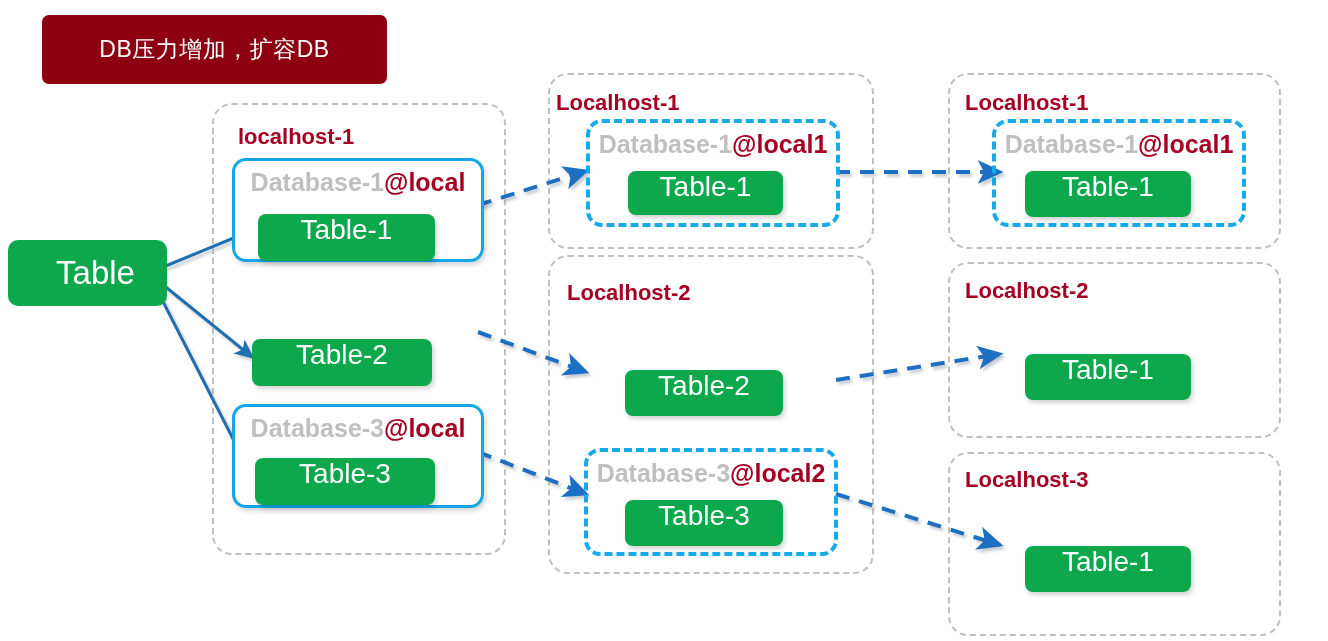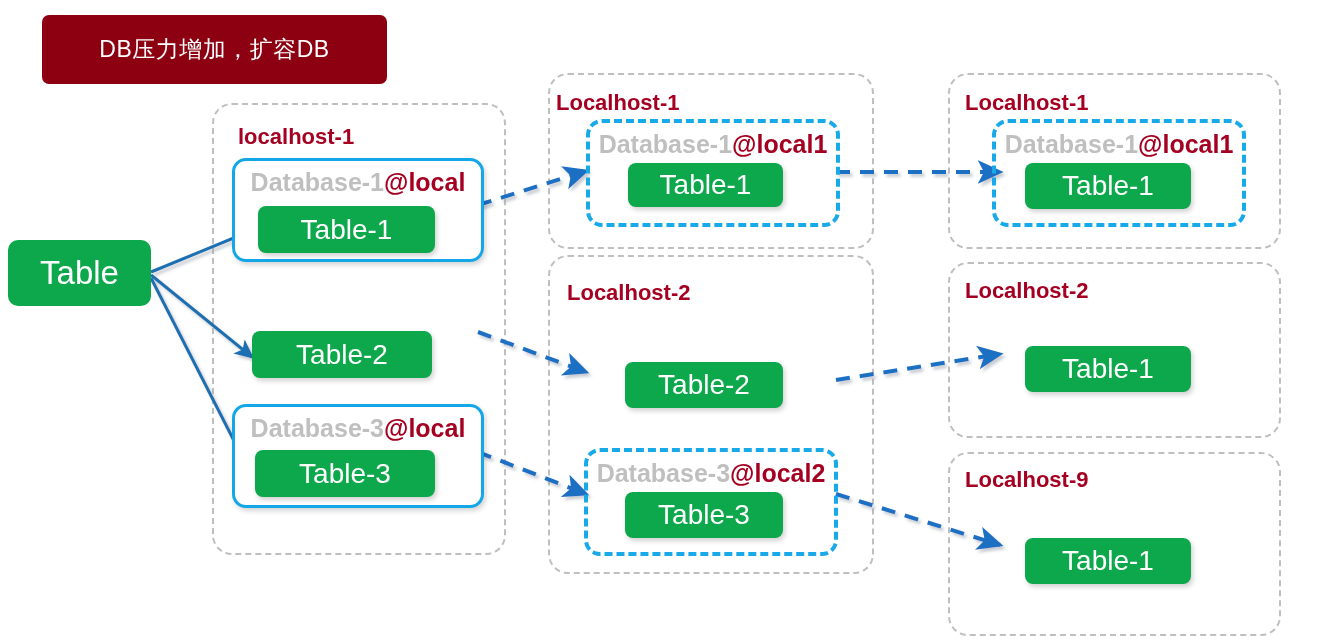--- a/index.html
+++ b/index.html
@@ -27,20 +27,21 @@
 
   
   .source-node{
     position:absolute;
     left:8px;top:240px;width:143px;height:66px;
     background:#0CA84B;
     border-radius:10px;
     display:flex;align-items:center;justify-content:center;
     color:#ffffff;font-size:33px;
     z-index:5;
+    padding-left:16px;
   }
 
   
   .host-box{
     position:absolute;
     border:2px dashed #BFBFBF;
     border-radius:20px;
     background:transparent;
     z-index:1;
   }
@@ -78,25 +79,26 @@
     font-weight:bold;
     white-space:nowrap;
     color:#BFBFBF;
   }
   .db-title .at{color:#A50021;}
 
   .table-chip{
     position:absolute;
     background:#0CA84B;
     border-radius:8px;
-    display:flex;align-items:center;justify-content:center;
+    display:flex;justify-content:center;
     color:#ffffff;
     font-size:28px;
     box-shadow:2px 3px 5px rgba(0,0,0,.18);
     z-index:4;
+    margin-top:8px;
   }
 
   
   .links{position:absolute;left:0;top:0;width:1328px;height:641px;z-index:2;pointer-events:none;}
 </style>
 </head>
 <body>
 
 <div class="stage">
 
@@ -206,19 +208,19 @@
   </div>
 
   <div class="host-box" style="left:948px;top:262px;width:329px;height:172px;"></div>
   <div class="host-label" style="left:965px;top:278px;">Localhost-2</div>
 
   <div class="table-chip" style="left:1025px;top:346px;width:166px;height:46px;">
     <span>Table-1</span>
   </div>
 
   <div class="host-box" style="left:948px;top:452px;width:329px;height:180px;"></div>
-  <div class="host-label" style="left:965px;top:467px;">Localhost-9</div>
+  <div class="host-label" style="left:965px;top:467px;">Localhost-3</div>
 
   <div class="table-chip" style="left:1025px;top:538px;width:166px;height:46px;">
     <span>Table-1</span>
   </div>
 
 </div>
 
 </body></html>

